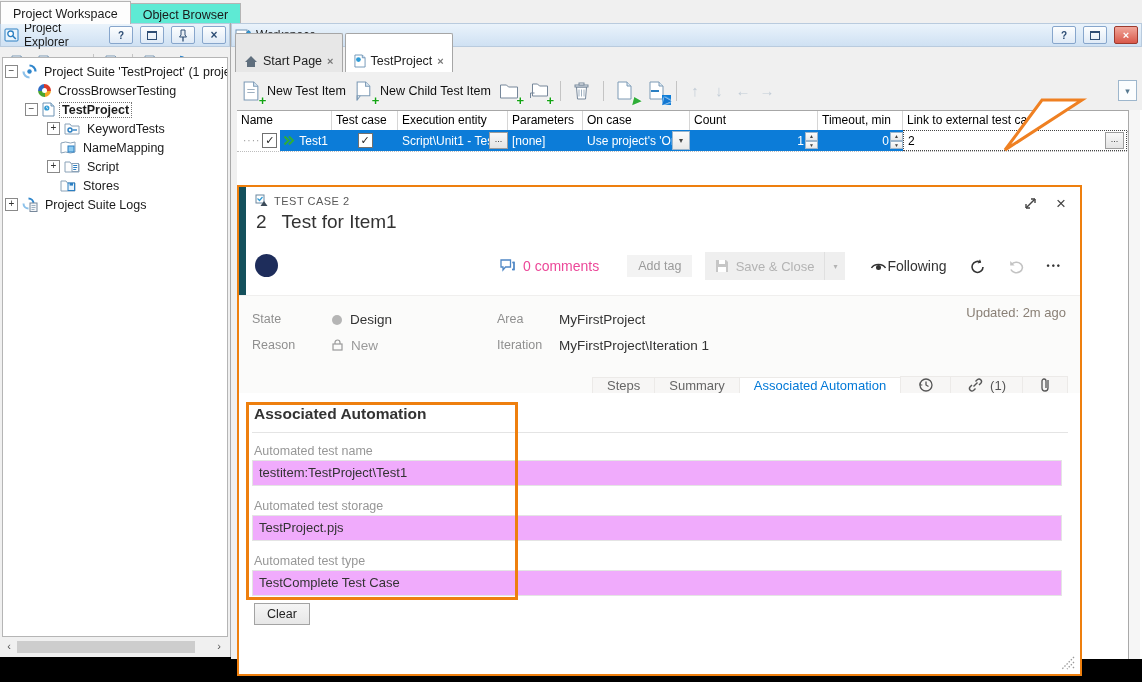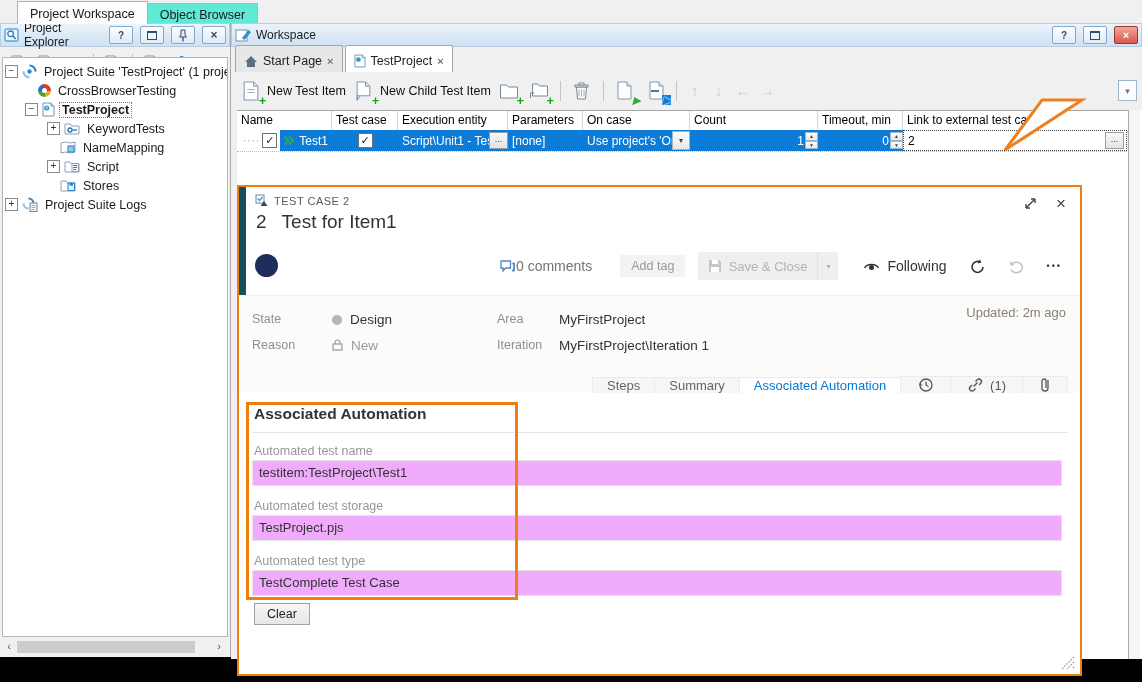--- a/index.html
+++ b/index.html
@@ -4,21 +4,21 @@
 <style>
   html,body{margin:0;padding:0}
   body{width:1142px;height:682px;background:#000;font-family:"Liberation Sans",sans-serif;position:relative;overflow:hidden;-webkit-font-smoothing:antialiased}
   #app{position:absolute;inset:0}
   .abs{position:absolute}
   svg{display:block}
 
   
   .top-strip{position:absolute;left:0;top:0;width:1142px;height:23px;background:#f0f0f0;border-bottom:1px solid #cfcfcf}
   .top-tab{display:inline-block;font-size:12.5px;color:#1a1a1a;padding:4px 12px 3px;border:1px solid #b4b4b4;border-bottom:none;background:#5eead4;margin-left:-1px;position:relative;top:2px}
-  .top-tab.active{background:#fdfdfd;top:1px;padding-top:5px;margin-left:17px;z-index:2}
+  .top-tab.active{background:#fdfdfd;top:1px;padding-top:5px;margin-left:0;z-index:2}
 
   
   .ptitlebar{height:22px;background:linear-gradient(#eaf3fb,#cfe1f3);border:1px solid #b9cbde;display:flex;align-items:center;padding:0 3px;font-size:12px;color:#1a1a1a;gap:5px}
   .tb-btn{width:22px;height:16px;border:1px solid #87a6cc;border-radius:2px;background:linear-gradient(#fdfefe,#dfeaf6);color:#2d4d74;font-size:10px;font-weight:bold;display:flex;align-items:center;justify-content:center;margin-left:2px}
   .tb-btn.red{background:linear-gradient(#f1a79b,#d9584a);border-color:#9c3a2e;color:#fff;font-size:11px}
   .restore-glyph{width:8px;height:6px;border:1px solid #2d4d74;border-top-width:2px;display:inline-block}
   .vdiv{width:1px;height:20px;background:#c4c4c4;margin:0 3px}
 
   
   .left-panel{position:absolute;left:0;top:23px;width:230px;height:634px;background:#f0f0f0;border-right:1px solid #a9a9a9}
@@ -37,21 +37,21 @@
   .tlabel.bold{font-weight:bold;outline:1px dotted #777}
   .cbt{width:13px;height:13px;border-radius:50%;background:conic-gradient(#d93b2b 0 95deg,#f5a623 95deg 175deg,#4aa52e 175deg 265deg,#2e6bc4 265deg 360deg);display:flex;align-items:center;justify-content:center}
   .cbt-in{width:5px;height:5px;border-radius:50%;background:#fff}
   .hscroll{position:absolute;left:2px;bottom:3px;right:4px;height:14px;background:#f0f0f0;display:flex;align-items:center}
   .sarr{width:14px;height:14px;background:#f0f0f0;color:#555;font-size:11px;line-height:13px;text-align:center}
   .sthumb{height:12px;background:#cdcdcd;width:178px;margin:0 1px}
 
   
   .workspace{position:absolute;left:231px;top:23px;width:911px;height:636px;background:#f0f0f0}
   .wtabs{height:25px;display:flex;align-items:flex-end;padding-left:4px;background:#f0f0f0}
-  .wtab{display:flex;align-items:center;gap:5px;font-size:12.5px;color:#222;background:#e7e7e7;border:1px solid #a6a6a6;border-bottom:none;padding:8px 8px 4px;margin-right:2px;border-radius:2px 2px 0 0}
+  .wtab{display:flex;align-items:center;gap:5px;font-size:12.5px;color:#222;background:#e7e7e7;border:1px solid #a6a6a6;border-bottom:none;padding:20px 8px 4px;margin-right:2px;border-radius:2px 2px 0 0}
   .wtab.active{background:#fff}
   .tab-x{color:#777;font-size:11px;font-weight:bold}
   .wtoolbar{height:37px;display:flex;align-items:center;gap:6px;padding-left:8px;position:relative}
   .wt-label{font-size:12.5px;color:#111;margin-left:2px}
   .tool-group{display:flex;align-items:center;gap:2px}
   .arrow-ico{font-size:15px;font-weight:bold;color:#c3cdd7;width:18px;text-align:center}
   .overflow-btn{position:absolute;right:5px;top:8px;width:17px;height:19px;border:1px solid #9db6cc;background:#fbfdfe;color:#5a7globals;color:#55788f;font-size:9px;display:flex;align-items:center;justify-content:center}
 
   
   .ghead{position:absolute;left:6px;top:87px;height:20px;display:flex;background:#fff;border-top:1px solid #a7a7a7;border-bottom:1px solid #a7a7a7;font-size:12px;color:#000}
@@ -75,26 +75,26 @@
 
   
   .dialog{position:absolute;left:237px;top:185px;width:841px;height:487px;background:#fff;border:2px solid #EE7F0E;z-index:20;font-size:13px;color:#333}
   .teal-bar{position:absolute;left:0;top:0;width:7px;height:108px;background:#14505C}
   .dtype{position:absolute;left:16px;top:7px;display:flex;align-items:center;gap:6px;font-size:11px;letter-spacing:.5px;color:#595959}
   .dtitle{position:absolute;left:17px;top:24px;font-size:19px;color:#333;display:flex;gap:15px}
   .dtopright{position:absolute;right:14px;top:9px;display:flex;gap:18px;align-items:center}
   .dclose{font-size:17px;color:#444;line-height:15px}
   .avatar{position:absolute;left:16px;top:67px;width:23px;height:23px;border-radius:50%;background:#1E2D5B}
   .dcontrols{position:absolute;left:260px;right:18px;top:61px;height:36px;display:flex;align-items:center}
-  .comments{display:flex;align-items:center;color:#737373;font-size:14px}
+  .comments{display:flex;align-items:flex-start;gap:7px;color:#ec4899;font-size:14px}
   .addtag{margin-left:28px;background:#f3f3f3;color:#9a9a9a;font-size:12.5px;padding:4px 11px}
   .savebtn{margin-left:auto;background:#efefef;color:#b3b3b3;font-size:13px;display:flex;align-items:center;height:28px}
   .savebtn .main{display:flex;align-items:center;gap:7px;padding:0 10px}
   .savebtn .caret{border-left:1px solid #e0e0e0;padding:0 8px;font-size:8px;height:100%;display:flex;align-items:center}
-  .following{display:flex;align-items:center;gap:7px;margin-left:25px;color:#333;font-size:14px}
+  .following{display:flex;align-items:center;margin-left:25px;color:#333;font-size:14px}
   .ic-btn{margin-left:22px;display:flex;align-items:center}
   .dband{position:absolute;left:0;top:108px;width:100%;height:98px;background:#fbfbfa;border-top:1px solid #f0efee;box-sizing:border-box}
   .fld-label{color:#8f8f8f;font-size:12.5px}
   .fld-val{color:#333;font-size:13.5px}
   .fld-val.gray{color:#9a9a9a}
   .state-dot{display:inline-block;width:10px;height:10px;border-radius:50%;background:#b5b5b5;margin-right:8px;vertical-align:-1px}
   .updated{position:absolute;right:14px;top:9px;color:#8a8076;font-size:13px}
   .wi-tabs{position:absolute;right:12px;bottom:0;display:flex;align-items:flex-end;height:34px}
   .wi-tab{display:flex;align-items:center;justify-content:center;padding:0 14px;font-size:13px;color:#666;background:#f7f6f5;border:1px solid #eceae8;border-bottom:none;margin-left:-1px}
   .wi-tab.active{background:#fff;color:#0078d7;position:relative;top:0;border-color:#eceae8}

